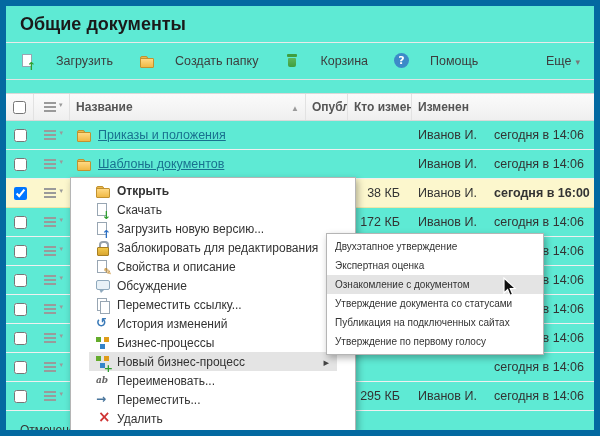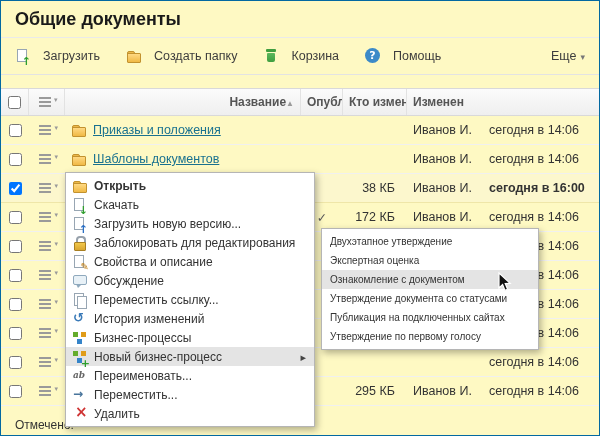--- a/index.html
+++ b/index.html
@@ -1,39 +1,39 @@
 <!DOCTYPE html>
 <html><head>
 <meta charset="utf-8">
 <style>
   html,body{margin:0;padding:0;background:#fff;}
   .page{
     width:600px;height:436px;box-sizing:border-box;position:relative;overflow:hidden;
-    border:1px solid #0369a1;background:#fef9c3;
+    border:6px solid #0369a1;background:#5eead4;
     font-family:"Liberation Sans","DejaVu Sans",sans-serif;color:#333;
   }
   
   .title-bar{padding:8px 14px;border-bottom:1px solid #eaeaea;}
   .title-bar h1{margin:0;font-size:18px;line-height:20px;color:#1a1a1a;font-weight:bold;}
   
   .toolbar{display:flex;align-items:center;padding:10px 14px;border-bottom:1px solid #e3e3e3;}
-  .tb-item{display:flex;align-items:center;gap:12px;margin-right:26px;font-size:12.5px;color:#3d3d3d;cursor:default;}
+  .tb-item{display:flex;align-items:center;gap:20px;margin-right:26px;font-size:12.5px;color:#3d3d3d;cursor:default;}
   .toolbar-more{margin-left:auto;display:flex;align-items:center;gap:4px;font-size:12.5px;color:#3d3d3d;}
   .caret::before{content:"▾";font-size:9px;color:#777;}
   
   .grid{margin-top:13px;}
   .grid-header,.grid-row{display:grid;grid-template-columns:28px 36px 236px 42px 64px 76px 116px;align-items:center;}
   .grid-header{height:26px;background:linear-gradient(#fbfbfb,#efefef);border-top:1px solid #d9d9d9;border-bottom:1px solid #d9d9d9;font-size:12px;font-weight:bold;color:#555;}
   .grid-header .gcell{border-right:1px solid #e2e2e2;height:100%;display:flex;align-items:center;}
   .grid-header .gcell:last-child{border-right:none;}
   .gcell{padding:0 6px;box-sizing:border-box;overflow:hidden;white-space:nowrap;}
   .c-check{display:flex;justify-content:center;padding:0;}
   .c-menu{display:flex;justify-content:center;padding:0;}
   .c-name{display:flex;align-items:center;gap:6px;}
-  .hcell-name{display:flex;justify-content:flex-end;align-items:center;}
+  .hcell-name{display:flex;justify-content:space-between;align-items:center;}
   .c-pub{text-align:center;color:#5a5a5a;}
   .c-size{text-align:right;padding-right:12px;}
   .grid-row{height:28px;border-bottom:1px solid #f0f0f0;font-size:12.5px;}
   .grid-row.selected{background:#fcf7cd;border-bottom:1px solid #efe6a8;}
   .grid-row.selected .c-when span{font-weight:bold;}
   .doclink{color:#19718f;text-decoration:underline;font-size:12.5px;}
   input[type=checkbox]{width:13px;height:13px;margin:0;}
   
   .footer{padding:12px 14px 0;font-size:12px;color:#333;}
   
@@ -59,21 +59,21 @@
   .trash-icon::before{content:"";position:absolute;left:3px;top:1px;width:10px;height:3px;background:#3f9e3f;border-radius:1px;}
   .trash-icon::after{content:"";position:absolute;left:4px;top:5px;width:8px;height:9px;background:linear-gradient(#5cb85c,#3f9e3f);border-radius:1px 1px 2px 2px;}
   .help-icon::before{content:"?";position:absolute;left:0;top:0;width:15px;height:15px;background:#3c8ac8;border-radius:50%;color:#fff;font:bold 11px/15px "DejaVu Sans",sans-serif;text-align:center;}
   .hamb{width:16px;height:12px;display:inline-block;position:relative;}
   .hamb::before{content:"";position:absolute;left:0;top:1px;width:12px;height:2px;background:#9a9a9a;box-shadow:0 4px 0 #9a9a9a,0 8px 0 #9a9a9a;}
   .hamb::after{content:"▾";position:absolute;right:-3px;top:0;font-size:7px;color:#9a9a9a;}
   .sort-asc::before{content:"▲";font-size:8px;color:#9a9a9a;}
   .sub-arrow{margin-left:auto;}
   .sub-arrow::before{content:"▸";font-size:11px;color:#444;}
   
-  .context-menu{position:absolute;left:64px;top:171px;width:248px;background:#fff;border:1px solid #b5b5b5;box-shadow:2px 3px 7px rgba(0,0,0,.3);padding:3px 0;z-index:10;}
+  .context-menu{position:absolute;left:64px;top:171px;width:248px;background:#fff;border:1px solid #b5b5b5;box-shadow:2px 3px 7px rgba(0,0,0,.3);padding:3px 18px;z-index:10;}
   .menu-item{display:flex;align-items:center;gap:6px;height:19px;padding:0 8px 0 6px;font-size:12px;color:#333;white-space:nowrap;}
   .menu-item.bold .mlabel{font-weight:bold;}
   .menu-item.highlighted{background:#e4e4e4;}
   .submenu{position:absolute;left:320px;top:227px;width:216px;background:#fff;border:1px solid #b5b5b5;box-shadow:2px 3px 7px rgba(0,0,0,.3);padding:3px 0;z-index:11;}
   .submenu-item{height:19px;line-height:19px;padding:0 8px;font-size:10px;color:#333;white-space:nowrap;overflow:hidden;}
   .submenu-item.hovered{background:#e4e4e4;}
   .cursor{position:absolute;left:497px;top:271px;z-index:20;}
 </style>
 </head>
 <body>

